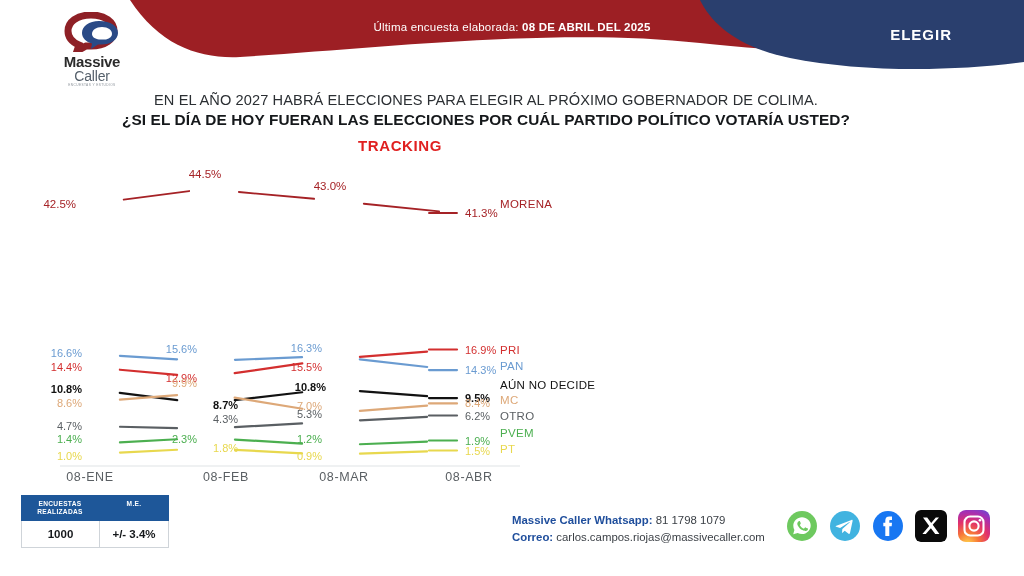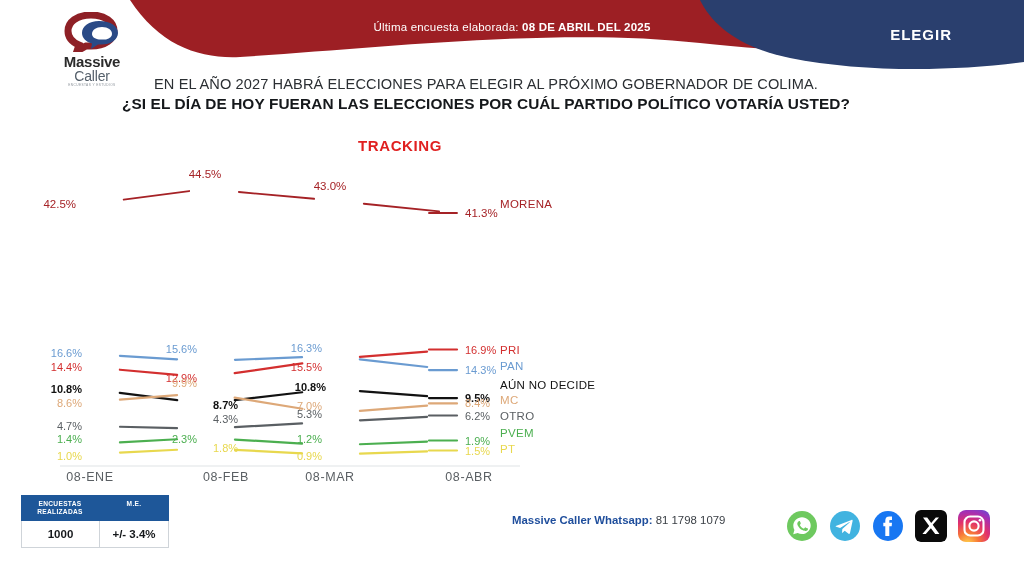--- a/index.html
+++ b/index.html
@@ -30,21 +30,21 @@
   .logo { position: absolute; top: 12px; left: 44px; width: 96px; height: 68px; }
   .logo-mark { position: relative; width: 96px; height: 40px; }
   .logo-text {
     text-align: center; line-height: 1.0; margin-top: 2px;
   }
   .logo-text .l1 { font-size: 15px; font-weight: 700; color: #2b2b2b; letter-spacing: -.3px; display:block;}
   .logo-text .l2 { font-size: 14px; font-weight: 400; color: #55606b; letter-spacing: -.2px; display:block;}
   .logo-text .l3 { font-size: 3.2px; color: #8a9199; letter-spacing: .4px; display:block; margin-top:1px;}
 
   
-  .title-block { position: absolute; top: 76px; left: 0; width: 972px; text-align: center; }
+  .title-block { position: absolute; top: 92px; left: 0; width: 972px; text-align: center; }
   .title-1 { font-size: 14.6px; color: #2b2f33; letter-spacing: .1px; font-weight: 400; }
   .title-2 { font-size: 15.4px; color: #15181b; font-weight: 700; margin-top: 3px; letter-spacing: .1px;}
 
   
   .chart-wrap { position: absolute; top: 134px; left: 0; width: 980px; height: 365px; padding-left: 28px; }
   .tracking-label {
     position: absolute; top: 3px; left: 0; width: 800px; text-align: center;
     color: #e02020; font-size: 15px; font-weight: 700; letter-spacing: .6px;
   }
   .plot { position: absolute; top: 0; left: 0; width: 980px; height: 365px; }
@@ -221,21 +221,21 @@
           <text x="82" y="326" text-anchor="end" font-size="11" font-weight="500" fill="#e8d84e">1.0%</text>
           <text x="213" y="318.4" text-anchor="start" font-size="11" font-weight="500" fill="#e8d84e">1.8%</text>
           <text x="322" y="325.7" text-anchor="end" font-size="11" font-weight="500" fill="#e8d84e">0.9%</text>
           <text x="465" y="320.5" text-anchor="start" font-size="11" font-weight="500" fill="#e8d84e">1.5%</text>
           <text x="500" y="319" font-size="11.5" font-weight="500" fill="#e8d84e" letter-spacing="0.3">PT</text>
         </g>
       </svg>
     <div class="axis-labels" id="axis-labels">
         <div class="axis-tick" style="left: 90px;">08-ENE</div>
         <div class="axis-tick" style="left: 205px; margin-left: 21px;">08-FEB</div>
-        <div class="axis-tick" style="left: 330px; text-align: right;">08-MAR</div>
+        <div class="axis-tick" style="left: 344px; text-align: right;">08-MAR</div>
         <div class="axis-tick" style="left: 455px; margin-left: 14px;">08-ABR</div>
       </div>
   </div>
 
   <div class="legal">
     <span>D.R.. (C) MASSIVE CALLER S.A DE C.V., 2024</span>
 
   </div>
 
   <div class="ftable">
@@ -249,20 +249,24 @@
     <div class="ftable-row">
       <div class="ftable-bd c1">1000</div>
       <div class="ftable-bd c2">+/- 3.4%</div>
     </div>
   </div>
 
   <div class="contact">
     <div>
       <b>Massive Caller Whatsapp:</b>
       <span class="val">81 1798 1079</span>
+    </div>
+    <div>
+      <b>Correo:</b>
+      <span class="val">carlos.campos.riojas@massivecaller.com</span>
     </div>
   </div>
 
   <div class="social">
     <svg class="social-ico" viewBox="0 0 32 32">
       <circle cx="16" cy="16" r="15" fill="#6ec95f"></circle>
       <path d="M16 7.2c-4.8 0-8.7 3.8-8.7 8.6 0 1.5.4 2.9 1.1 4.2l-1.2 4.3 4.5-1.2c1.2.6 2.7 1 4.3 1 4.8 0 8.7-3.9 8.7-8.6S20.8 7.2 16 7.2z" fill="#fff"></path>
       <path d="M13 11.3c-.3 0-.6.1-.8.4-.3.3-.9.9-.9 2.1s.9 2.4 1.1 2.6c.1.2 1.8 2.9 4.5 3.9 2.2.9 2.7.7 3.2.7.5-.1 1.5-.6 1.7-1.2.2-.6.2-1.1.2-1.2-.1-.1-.3-.2-.6-.3-.3-.2-1.5-.8-1.8-.9-.2-.1-.4-.1-.6.1-.2.3-.7.9-.8 1-.2.2-.3.2-.6.1-.3-.2-1.2-.5-2.2-1.4-.8-.7-1.4-1.6-1.5-1.9-.2-.3 0-.4.1-.6l.4-.5c.1-.2.2-.3.3-.5.1-.2 0-.4 0-.5 0-.2-.6-1.4-.8-1.9-.2-.5-.4-.4-.6-.4h-.3z" fill="#6ec95f"></path>
     </svg>
     <svg class="social-ico" viewBox="0 0 32 32">

